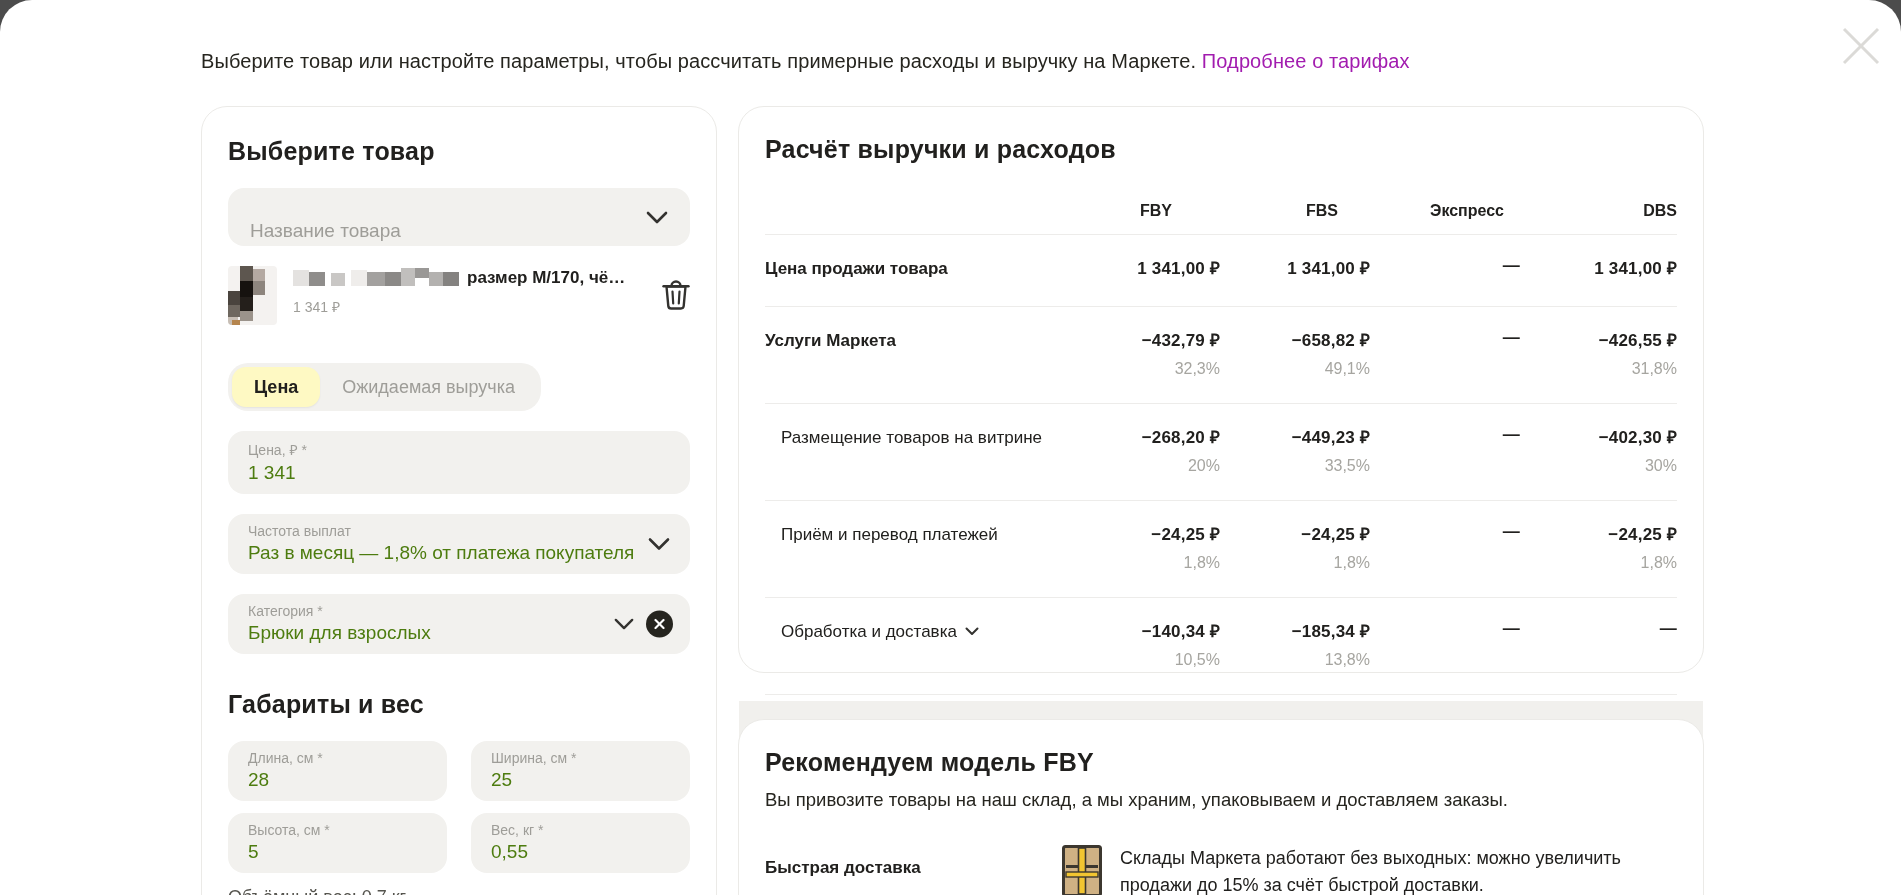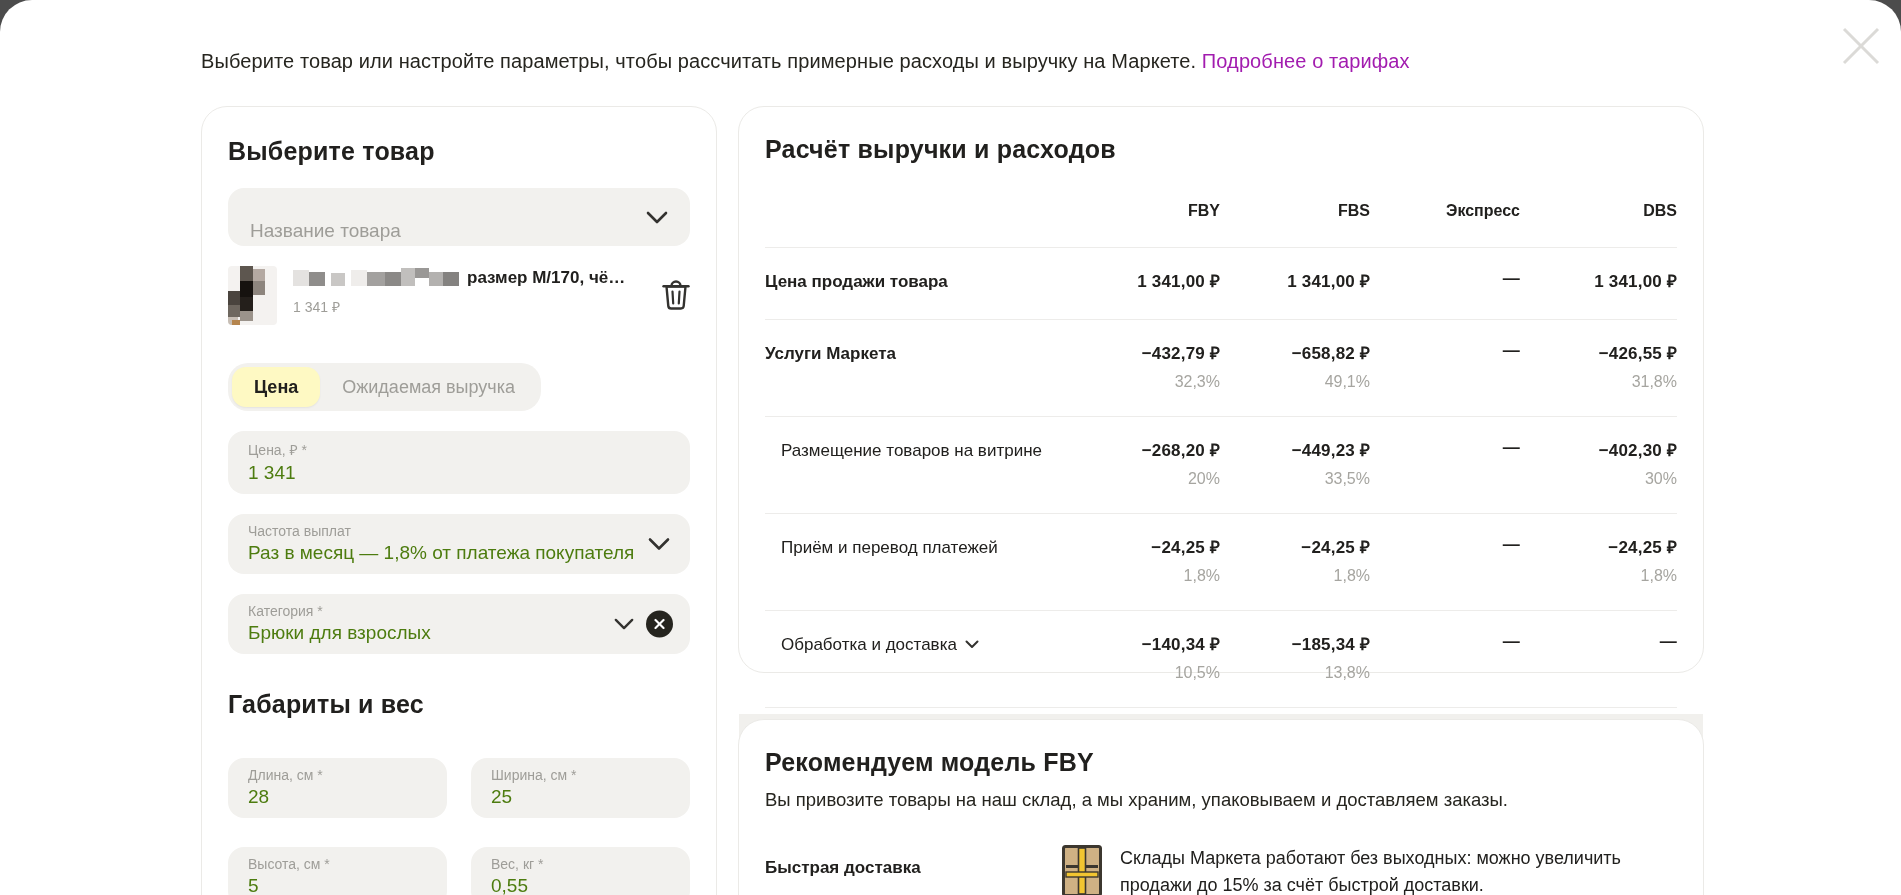--- a/index.html
+++ b/index.html
@@ -83,31 +83,31 @@
     position:absolute; right:17px; top:50%; transform:translateY(-50%);
     width:27px; height:27px; border-radius:50%; background:#26251f;
     color:#fff; display:flex; align-items:center; justify-content:center;
     font-size:14px; cursor:pointer;
   }
   .dim-title { margin-top:36px; }
   .dim-grid {
     margin-top:22px;
     display:grid; grid-template-columns:1fr 1fr; gap:12px 24px;
   }
-  .dim-grid .field { margin-top:17px; }
+  .dim-grid .field { margin-top:0; }
   .volume-note { margin-top:14px; font-size:18px; color:#55544e; }
 
   
   .calc-table { margin-top:14px; }
   .crow {
     display:flex; align-items:flex-start;
     border-bottom:1px solid #edecea;
     padding:21px 0 25px;
   }
-  .crow.header-row { padding:24px 0 27px; }
+  .crow.header-row { padding:24px 0 14px;gap:16px; }
   .crow .c-label { flex:1; font-size:17px; line-height:25px; padding-right:10px; }
   .crow .c-label.b { font-weight:bold; }
   .crow .c-label.indent { padding-left:16px; }
   .c-num { width:157px; flex:none; text-align:right; }
   .c-num.w2 { width:150px; }
   .c-num .v { font-size:17px; font-weight:bold; letter-spacing:.2px; }
   .c-num .pct { font-size:16px; color:#a6a5a0; margin-top:9px; }
   .c-num .pct:empty { display:none; }
   .header-row .c-num { font-size:16px; font-weight:bold; }
   .expander { display:inline-flex; align-items:center; gap:8px; cursor:pointer; }

